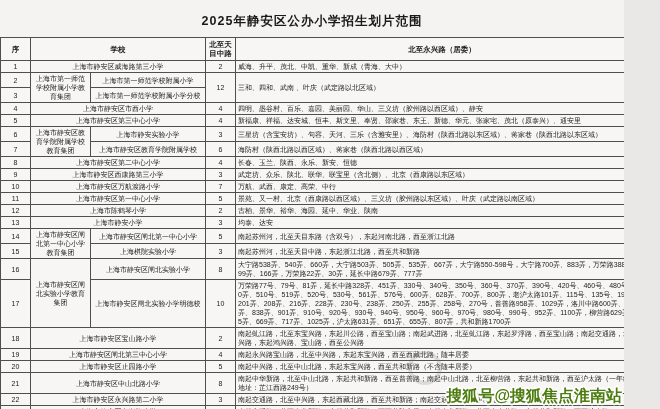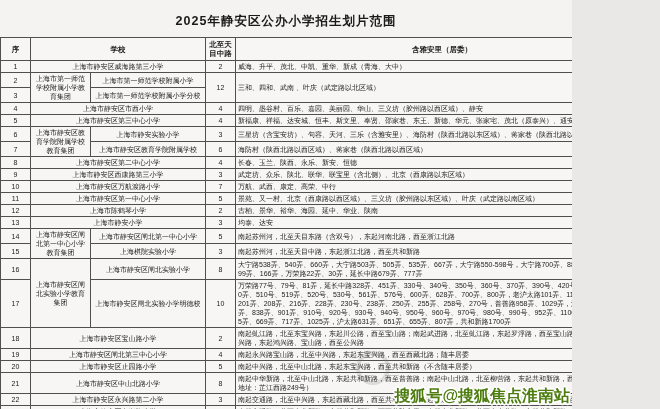--- a/index.html
+++ b/index.html
@@ -1,16 +1,16 @@
 <!DOCTYPE html>
 <html><head>
 <meta charset="utf-8">
 <style>
   html,body{margin:0;padding:0;background:#e9e8e6;font-family:"Liberation Sans","DejaVu Sans",sans-serif;}
-  #shot{position:relative;width:572px;height:409px;overflow:hidden;background:#f4f3f1;}
+  #shot{position:relative;width:624px;height:409px;overflow:hidden;background:#f4f3f1;}
   .title{margin:0;padding-top:13px;padding-bottom:7px;text-align:center;
          font-size:12.5px;font-weight:bold;color:#1a1a1a;letter-spacing:1px;}
   table.grid{border-collapse:collapse;margin:0 auto;width:648px;table-layout:fixed;background:#f7f6f4;}
   table.grid th,table.grid td{border:1px solid #4f4f4f;color:#1b1b1b;vertical-align:middle;
          padding:1px 2px;line-height:9px;font-size:7px;word-break:break-all;}
   table.grid th{font-weight:bold;font-size:7.5px;text-align:center;padding:2px 1px;}
   col.c-num{width:30px;} col.c-group{width:60px;} col.c-school{width:115px;}
   col.c-classes{width:30px;} col.c-zone{width:413px;}
   td.num,td.classes{text-align:center;}
   td.group{text-align:center;padding:0 2px;}
@@ -42,21 +42,21 @@
         <col class="c-group">
         <col class="c-school">
         <col class="c-classes">
         <col class="c-zone">
     </colgroup>
     <thead>
       <tr>
         <th>序</th>
         <th colspan="2">学校</th>
         <th>北至天目中路</th>
-        <th>含雅安里（居委）</th>
+        <th>北至永兴路（居委）</th>
       </tr>
     </thead>
     <tbody id="table-body">
         <tr>
           <td class="num">1</td>
           <td class="school" colspan="2">上海市静安区威海路第三小学</td>
           <td class="classes">2</td>
           <td class="zone">威海、升平、茂北、中凯、重华、新成（青海、大中）</td>
         </tr>
         <tr>

